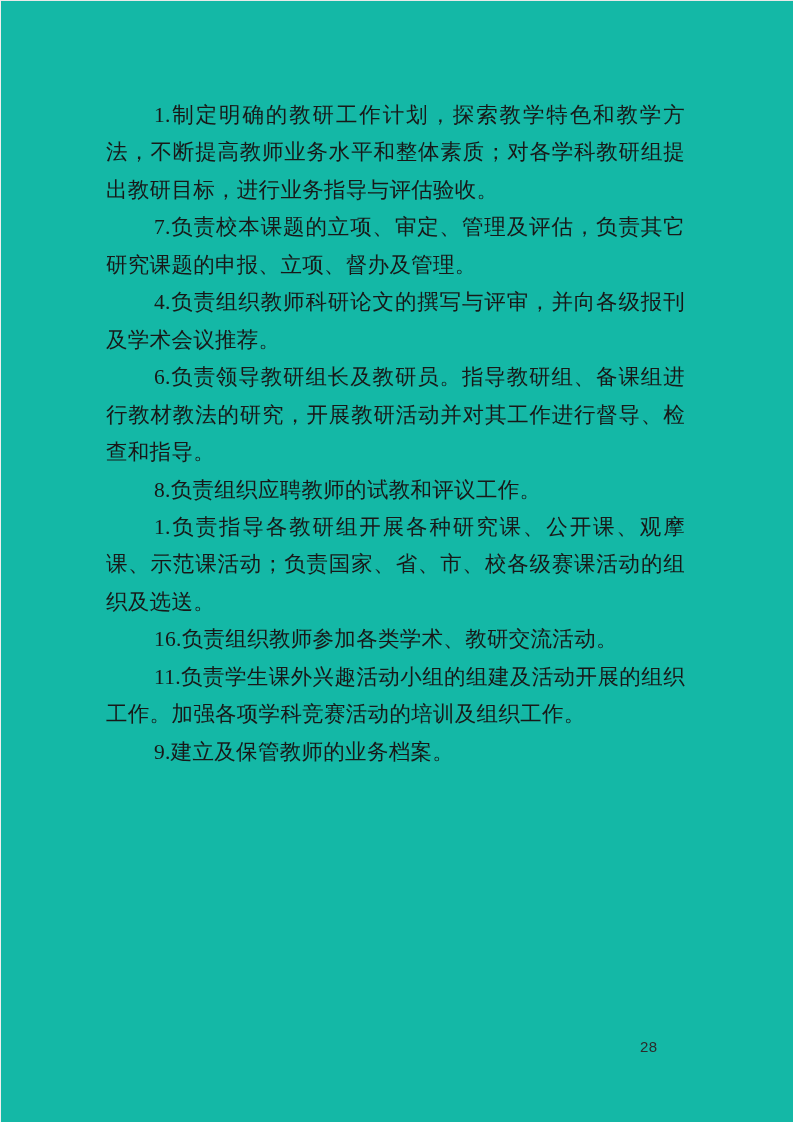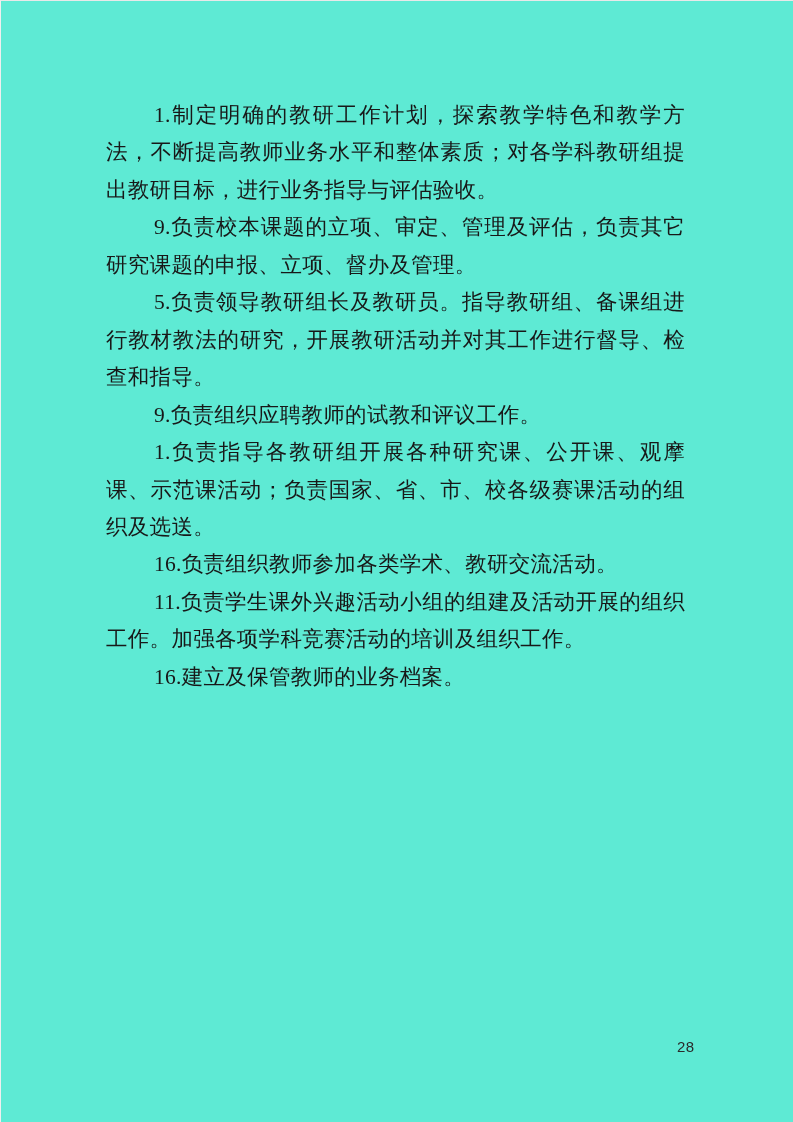--- a/index.html
+++ b/index.html
@@ -4,21 +4,21 @@
 <style>
   html, body {
     margin: 0;
     padding: 0;
     background: #ffffff;
   }
   .page {
     position: relative;
     width: 793px;
     height: 1122px;
-    background: #5eead4;
+    background: #14b8a6;
     box-sizing: border-box;
     border-top: 1px solid #e9e9e9;
     border-left: 1px solid #efefef;
     overflow: hidden;
     font-family: "Liberation Serif", "DejaVu Serif", serif;
   }
   .content {
     position: absolute;
     left: 105px;
     top: 96px;
@@ -30,36 +30,37 @@
     text-justify: inter-ideograph;
     letter-spacing: 0.3px;
   }
   .content p {
     margin: 0;
     padding: 0;
     text-indent: 48px;
   }
   .page-number {
     position: absolute;
-    left: 676px;
+    left: 639px;
     top: 1037px;
     font-family: "Liberation Sans", sans-serif;
     font-size: 15px;
     color: #2b2b2b;
     letter-spacing: 0.5px;
   }
 </style>
 </head>
 <body>
 
 <div class="page">
   <div class="content">
     <p>1.制定明确的教研工作计划，探索教学特色和教学方法，不断提高教师业务水平和整体素质；对各学科教研组提出教研目标，进行业务指导与评估验收。</p>
-    <p>9.负责校本课题的立项、审定、管理及评估，负责其它研究课题的申报、立项、督办及管理。</p>
-    <p>5.负责领导教研组长及教研员。指导教研组、备课组进行教材教法的研究，开展教研活动并对其工作进行督导、检查和指导。</p>
-    <p>9.负责组织应聘教师的试教和评议工作。</p>
+    <p>7.负责校本课题的立项、审定、管理及评估，负责其它研究课题的申报、立项、督办及管理。</p>
+    <p>4.负责组织教师科研论文的撰写与评审，并向各级报刊及学术会议推荐。</p>
+    <p>6.负责领导教研组长及教研员。指导教研组、备课组进行教材教法的研究，开展教研活动并对其工作进行督导、检查和指导。</p>
+    <p>8.负责组织应聘教师的试教和评议工作。</p>
     <p>1.负责指导各教研组开展各种研究课、公开课、观摩课、示范课活动；负责国家、省、市、校各级赛课活动的组织及选送。</p>
     <p>16.负责组织教师参加各类学术、教研交流活动。</p>
     <p>11.负责学生课外兴趣活动小组的组建及活动开展的组织工作。加强各项学科竞赛活动的培训及组织工作。</p>
-    <p>16.建立及保管教师的业务档案。</p>
+    <p>9.建立及保管教师的业务档案。</p>
   </div>
   <div class="page-number">28</div>
 </div>
 
 </body></html>

